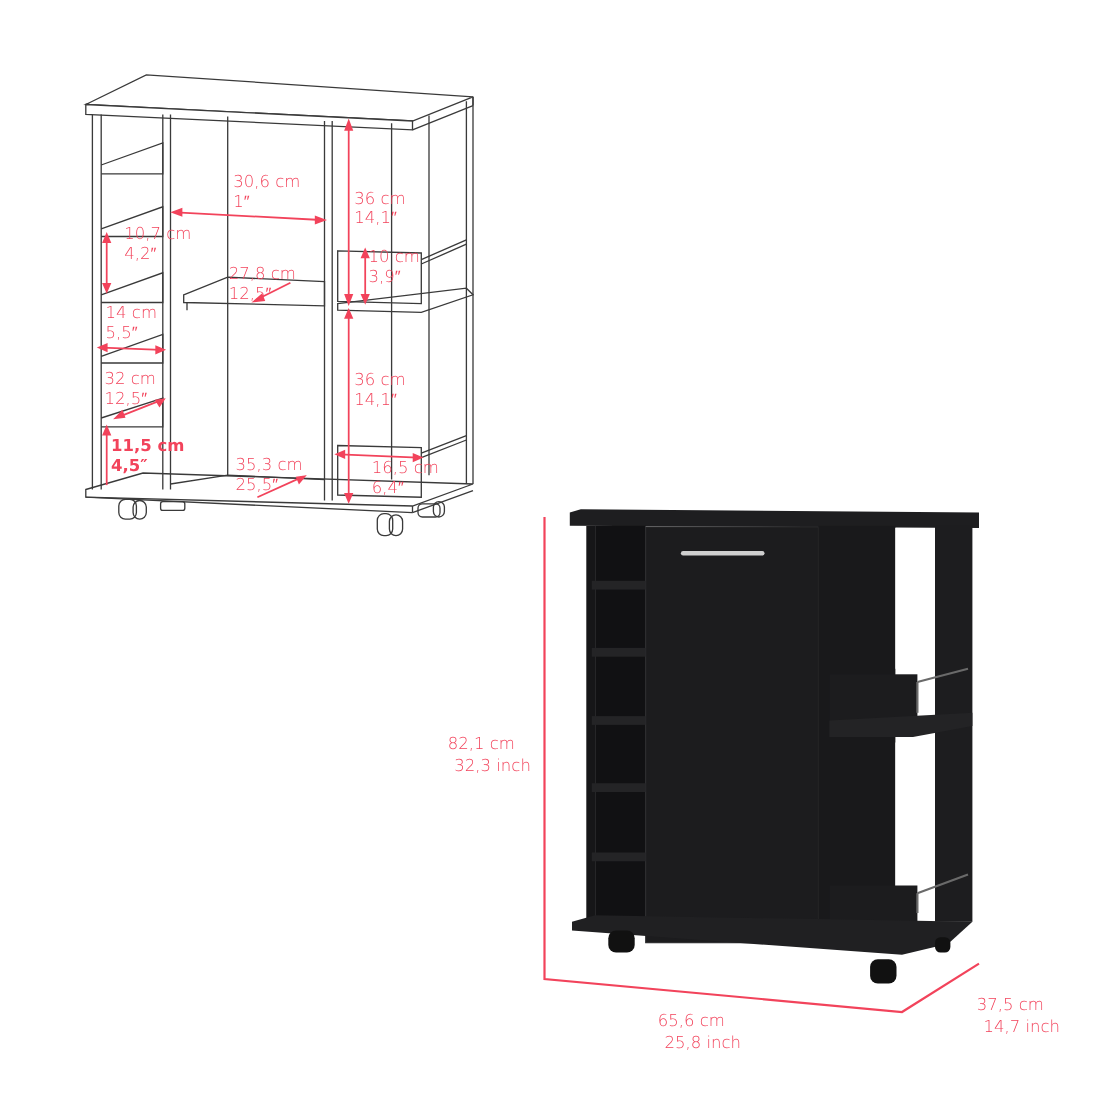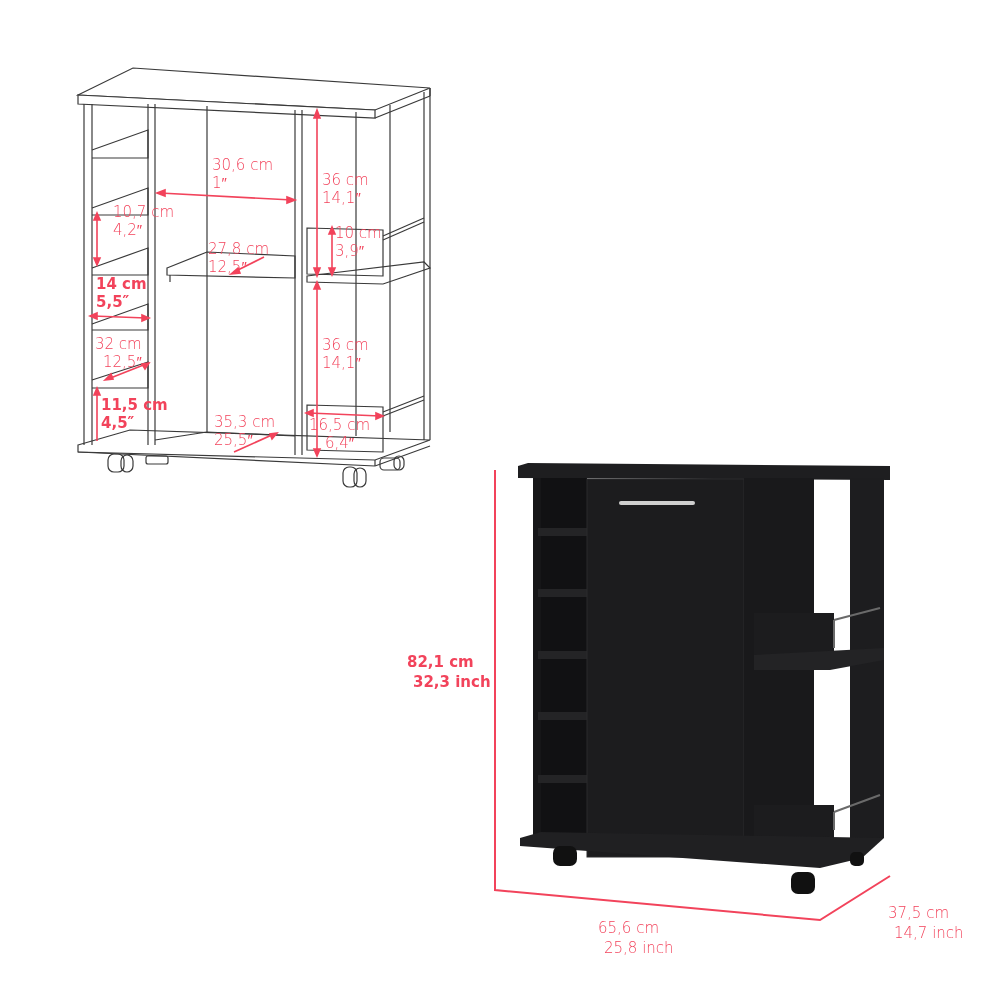--- a/index.html
+++ b/index.html
@@ -176,46 +176,46 @@
     <span>4,2″</span>
   </div>
   <div class="lbl" style="left:208px;top:240px;">
     <span>27,8 cm</span>
     <span>12,5″</span>
   </div>
   <div class="lbl" style="left:335px;top:224px;">
     <span>10 cm</span>
     <span>3,9″</span>
   </div>
-  <div class="lbl" style="left:96px;top:275px;font-weight:bold;">
+  <div class="lbl" style="left:96px;top:275px;">
     <span>14 cm</span>
     <span>5,5″</span>
   </div>
-  <div class="lbl" style="left:95px;top:335px;text-align:right;">
+  <div class="lbl" style="left:95px;top:335px;">
     <span>32 cm</span>
     <span>12,5″</span>
   </div>
   <div class="lbl" style="left:322px;top:336px;">
     <span>36 cm</span>
     <span>14,1″</span>
   </div>
   <div class="lbl" style="left:101px;top:396px;font-weight:bold;">
     <span>11,5 cm</span>
     <span>4,5″</span>
   </div>
   <div class="lbl" style="left:214px;top:413px;">
     <span>35,3 cm</span>
     <span>25,5″</span>
   </div>
-  <div class="lbl" style="left:309px;top:416px;text-align:center;">
+  <div class="lbl" style="left:338px;top:416px;">
     <span>16,5 cm</span>
     <span>6,4″</span>
   </div>
 
-  <div class="lbl big" style="left:407px;top:652px;font-weight:bold;">
+  <div class="lbl big" style="left:407px;top:666px;">
     <span>82,1 cm</span>
     <span style="padding-left:6px">32,3 inch</span>
   </div>
   <div class="lbl big" style="left:598px;top:918px;">
     <span>65,6 cm</span>
     <span style="padding-left:6px">25,8 inch</span>
   </div>
   <div class="lbl big" style="left:888px;top:903px;">
     <span>37,5 cm</span>
     <span style="padding-left:6px">14,7 inch</span>

